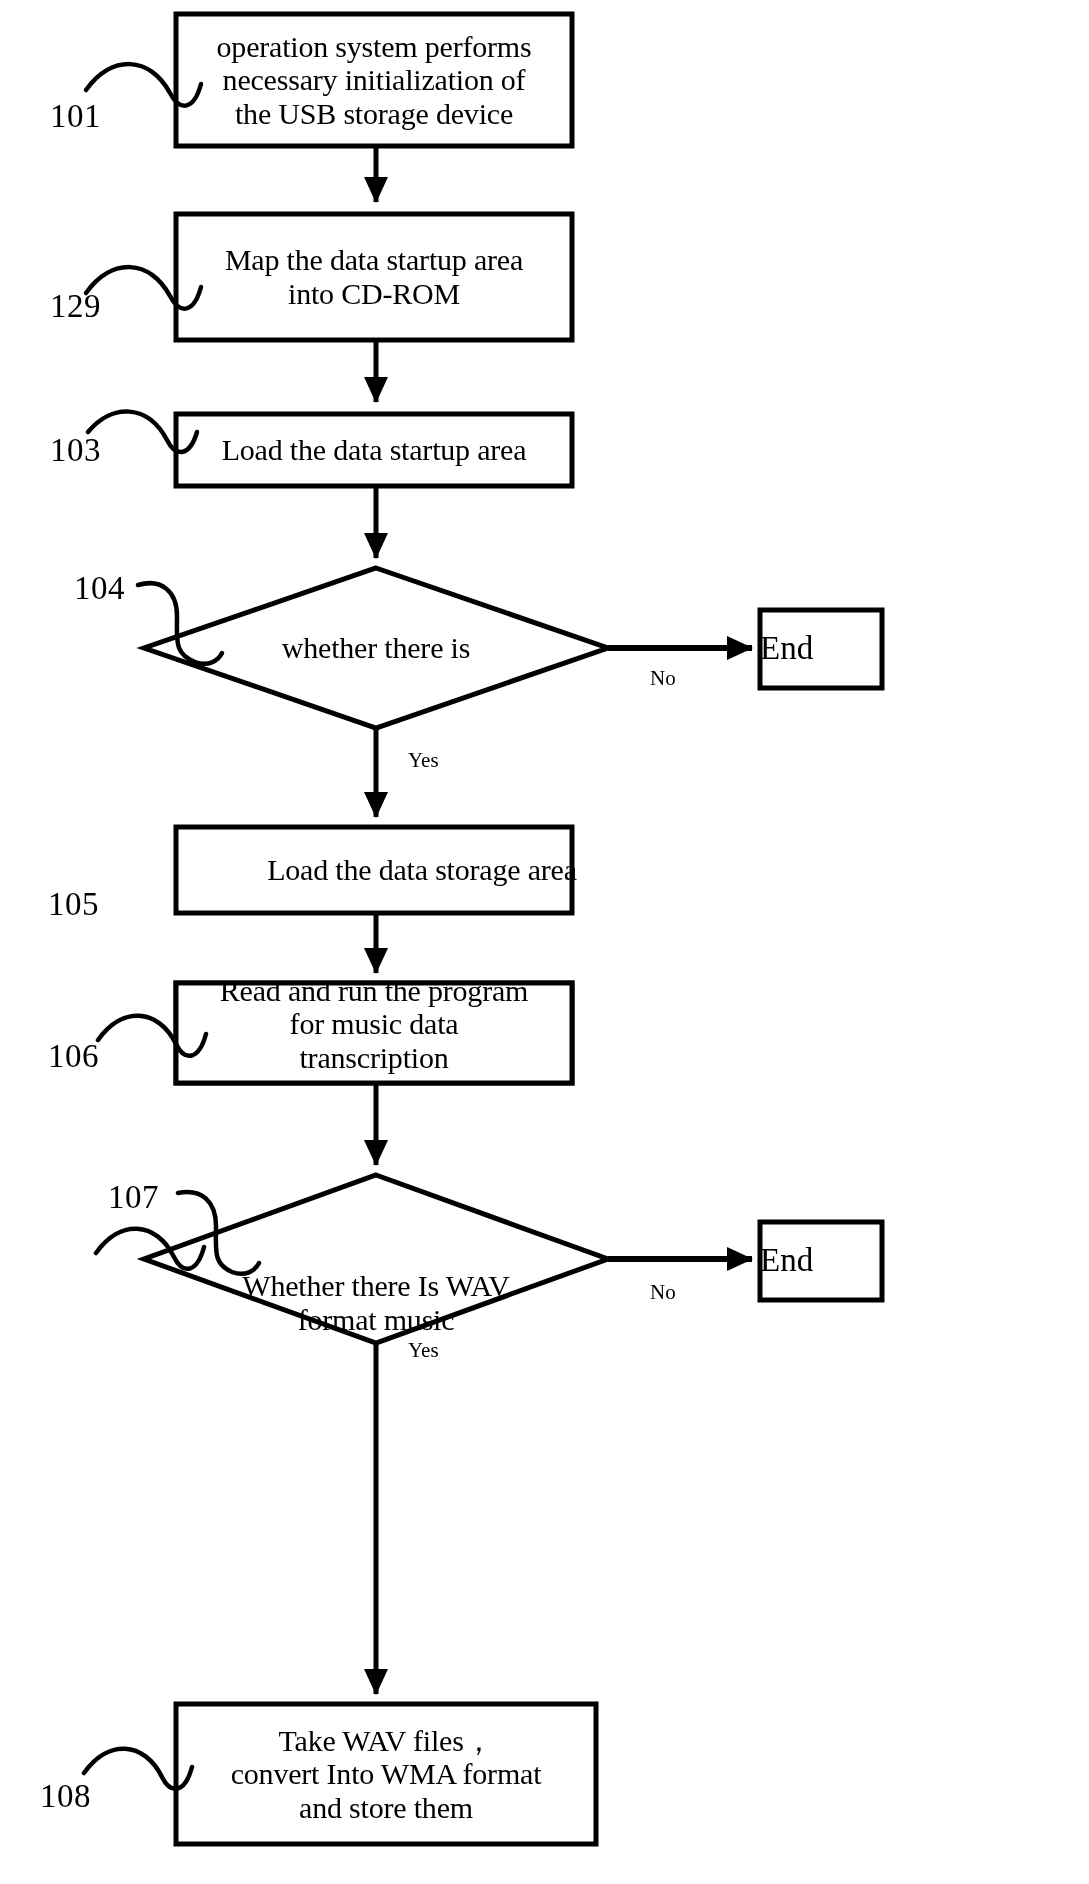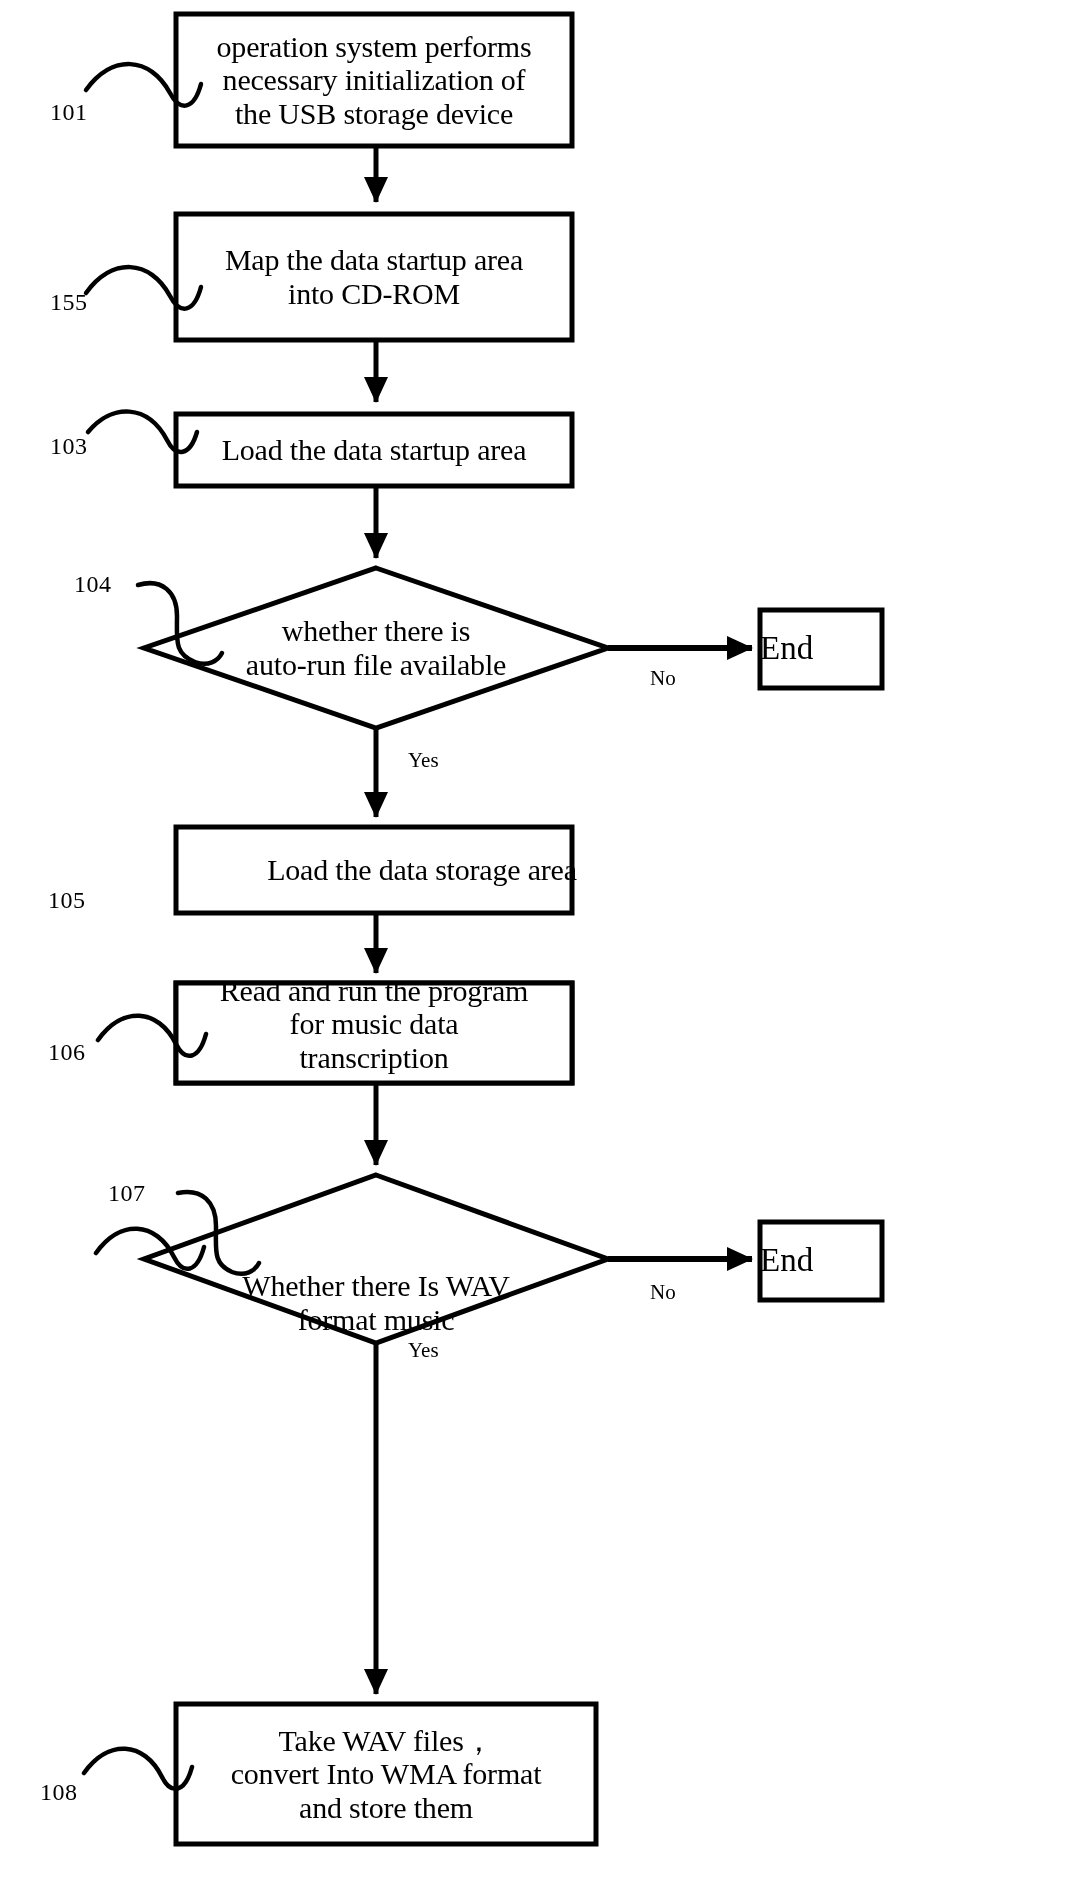--- a/index.html
+++ b/index.html
@@ -36,21 +36,21 @@
     font-size: 30px;
     letter-spacing: -0.2px;
     pointer-events: none;
   }
   .node-text .line {
     display: block;
     white-space: nowrap;
   }
   .ref-num {
     position: absolute;
-    font-size: 24px;
+    font-size: 33px;
     line-height: 1;
     letter-spacing: 0.5px;
   }
   .edge-label {
     position: absolute;
     font-size: 21px;
     line-height: 1;
   }
   .terminal-text {
     position: absolute;
@@ -121,21 +121,20 @@
     <span class="line">Map the data startup area</span>
     <span class="line">into CD-ROM</span>
   </div>
 
   <div class="node-text" style="left:180px; top:416px; width:388px; height:68px;">
     <span class="line">Load the data startup area</span>
   </div>
 
   <div class="node-text" style="left:186px; top:604px; width:380px; height:88px;">
     <span class="line">whether there is</span>
-    <span class="line">auto-run file available</span>
   </div>
 
   <div class="node-text" style="left:180px; top:829px; width:388px; height:82px;padding-left:48px;">
     <span class="line">Load the data storage area</span>
   </div>
 
   <div class="node-text" style="left:180px; top:985px; width:388px; height:78px;">
     <span class="line">Read and run the program</span>
     <span class="line">for music data</span>
     <span class="line">transcription</span>
@@ -149,21 +148,21 @@
   <div class="node-text" style="left:180px; top:1706px; width:412px; height:136px;">
     <span class="line">Take WAV files，</span>
     <span class="line">convert Into WMA format</span>
     <span class="line">and store them</span>
   </div>
 
   <div class="terminal-text" style="left:760px; top:632px;">End</div>
   <div class="terminal-text" style="left:760px; top:1244px;">End</div>
 
   <div class="ref-num" style="left:50px; top:100px;">101</div>
-  <div class="ref-num" style="left:50px; top:290px;">155</div>
+  <div class="ref-num" style="left:50px; top:290px;">129</div>
   <div class="ref-num" style="left:50px; top:434px;">103</div>
   <div class="ref-num" style="left:74px; top:572px;">104</div>
   <div class="ref-num" style="left:48px; top:888px;">105</div>
   <div class="ref-num" style="left:48px; top:1040px;">106</div>
   <div class="ref-num" style="left:108px; top:1181px;">107</div>
   <div class="ref-num" style="left:40px; top:1780px;">108</div>
 
   <div class="edge-label" style="left:650px; top:668px;">No</div>
   <div class="edge-label" style="left:408px; top:750px;">Yes</div>
   <div class="edge-label" style="left:650px; top:1282px;">No</div>

